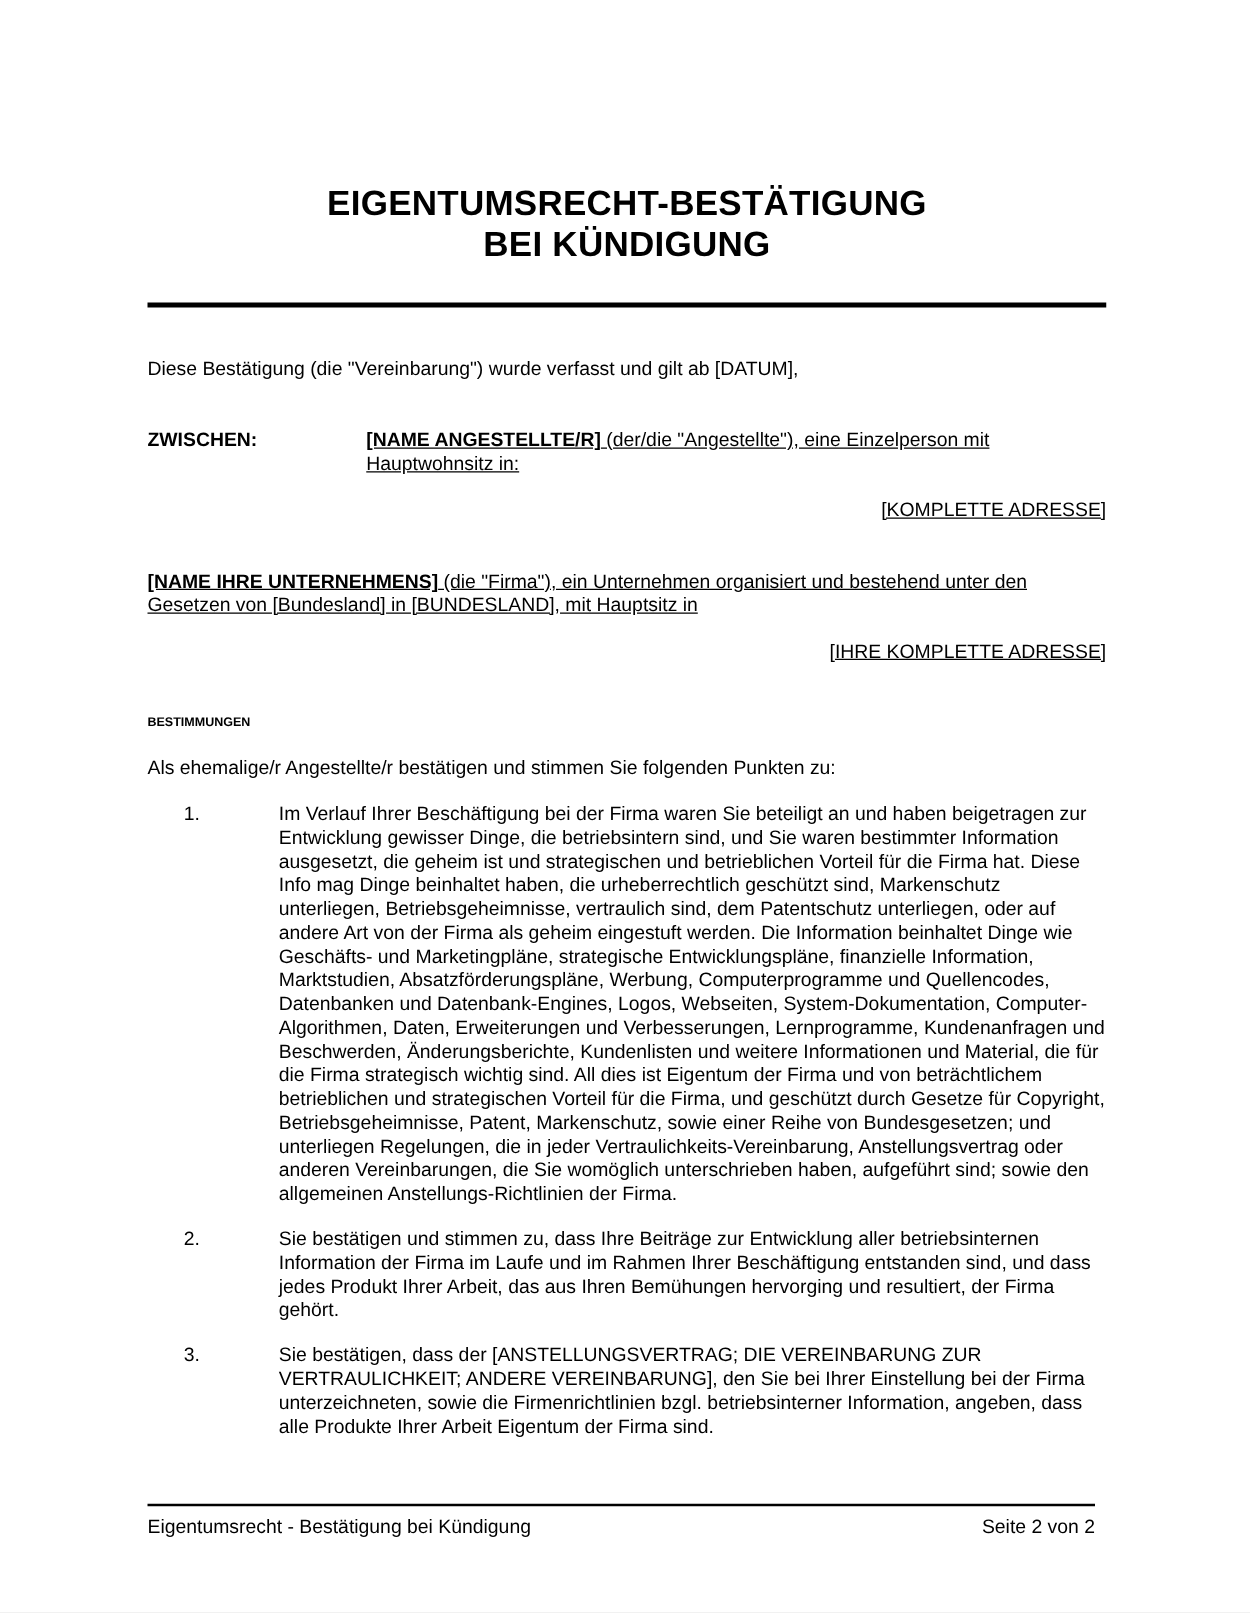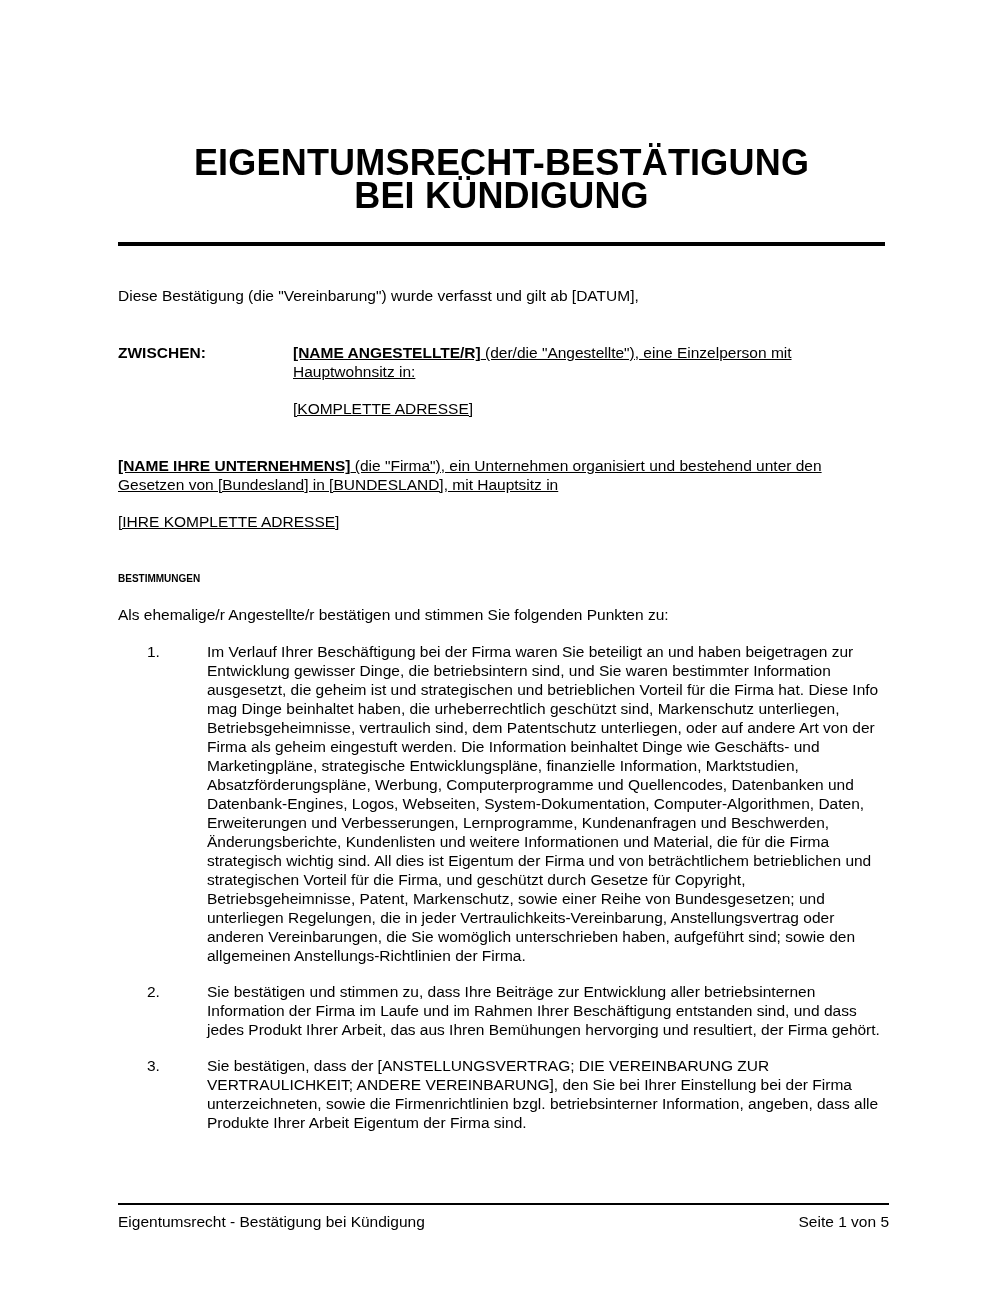--- a/index.html
+++ b/index.html
@@ -15,21 +15,21 @@
     font-size: 15.5px;
     line-height: 19px;
     overflow: hidden;
   }
   .content {
     padding: 146px 115px 0 118px;
   }
   .doc-title {
     text-align: center;
     font-weight: bold;
-    font-size: 36px;
+    font-size: 28px;
     line-height: 33px;
     letter-spacing: 0.2px;
   }
   .title-rule {
     border: none;
     border-top: 4px solid #000000;
     margin-top: 30px;
   }
   .intro {
     margin-top: 40px;
@@ -37,41 +37,41 @@
   .party {
     display: flex;
     margin-top: 38px;
   }
   .party-label {
     width: 175px;
     flex: 0 0 175px;
     font-weight: bold;
   }
   .party-body { flex: 1; text-decoration: underline; }
-  .party-address { margin-top: 18px; }
+  .party-address { margin-top: 18px; text-align: right; }
   .section-heading {
     margin-top: 38px;
     font-weight: bold;
   }
   .section-intro { margin-top: 17px; }
   .clause-list { margin-top: 18px; }
   .clause {
     display: flex;
     margin-top: 17px;
   }
   .clause:first-child { margin-top: 0; }
   .clause-num {
     flex: 0 0 60px;
     margin-left: 29px;
   }
-  .clause-text { flex: 1; }
+  .clause-text { flex: 1; margin-left: 16px; }
   .footer {
     position: absolute;
     left: 118px;
-    right: 111px;
+    right: 124px;
     top: 1203px;
     border-top: 2px solid #000000;
     padding-top: 7px;
     display: flex;
     justify-content: space-between;
   }
   .bold { font-weight: bold; }
 </style>
 </head>
 <body>
@@ -119,15 +119,15 @@
       <div class="clause">
         <div class="clause-num">3.</div>
         <div class="clause-text">Sie bestätigen, dass der [ANSTELLUNGSVERTRAG; DIE VEREINBARUNG ZUR VERTRAULICHKEIT; ANDERE VEREINBARUNG], den Sie bei Ihrer Einstellung bei der Firma unterzeichneten, sowie die Firmenrichtlinien bzgl. betriebsinterner Information, angeben, dass alle Produkte Ihrer Arbeit Eigentum der Firma sind.</div>
       </div>
     </div>
 
   </div>
 
   <div class="footer">
     <span>Eigentumsrecht - Bestätigung bei Kündigung</span>
-    <span>Seite 1 von 5</span>
+    <span>Seite 2 von 2</span>
   </div>
 </div>
 
 </body></html>

